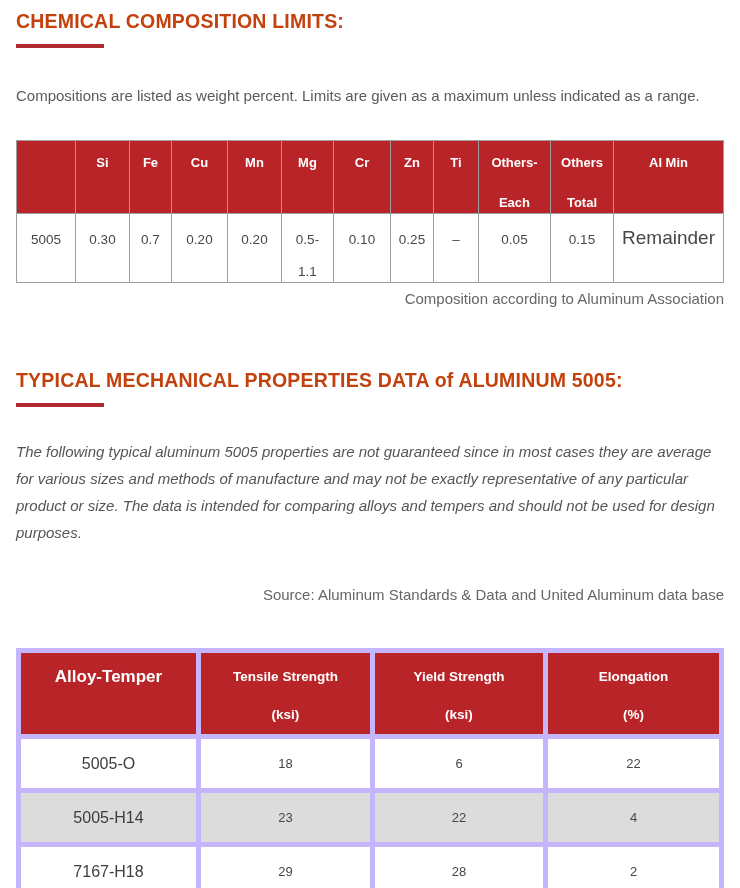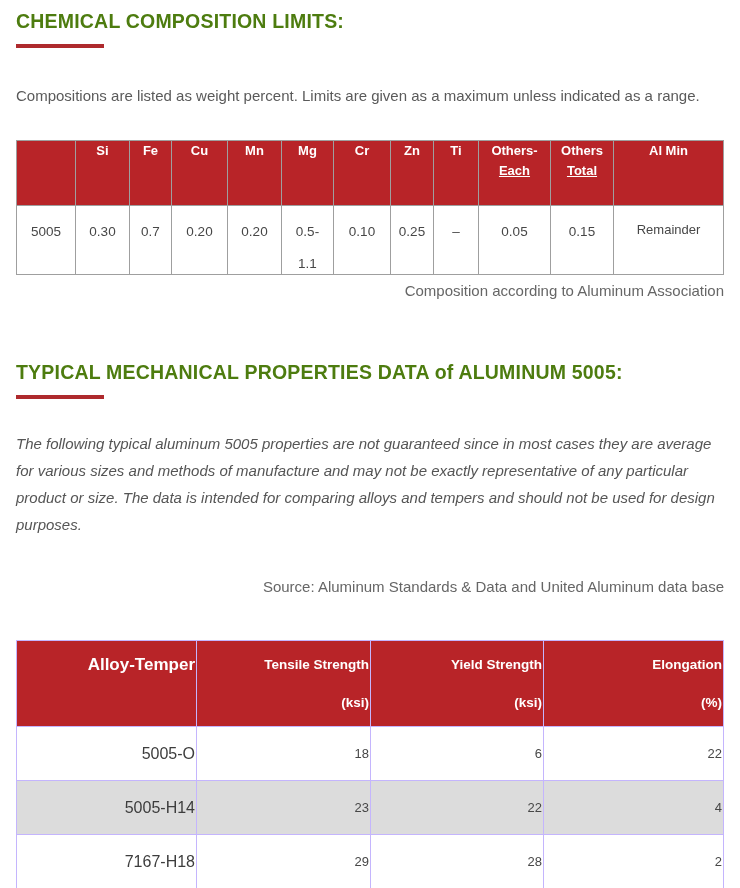--- a/index.html
+++ b/index.html
@@ -14,21 +14,21 @@
     width: 740px;
     min-height: 888px;
     padding: 10px 16px 14px 16px;
     background: #ffffff;
   }
   .section-title {
     margin: 0;
     font-size: 19.5px;
     line-height: 22px;
     font-weight: bold;
-    color: #4d7c0f;
+    color: #c2410c;
     letter-spacing: 0.2px;
   }
   .title-rule {
     width: 88px;
     height: 4px;
     background: #ae2a2d;
     margin-top: 12px;
   }
   .intro-text {
     margin: 32px 0 0 0;
@@ -68,40 +68,41 @@
     vertical-align: top;
     padding: 0 2px;
     overflow: hidden;
   }
   .comp-table th {
     background: #b82428;
     color: #ffffff;
     font-weight: bold;
     font-size: 13px;
     height: 65px;
+    padding-top: 12px;
     line-height: 20px;
   }
   .comp-table td {
     height: 57px;
     padding-top: 16px;
     font-size: 13.5px;
     color: #474747;
     line-height: 20px;
   }
-  .comp-table td.almin-cell { font-size: 13px; padding-top: 14px; }
+  .comp-table td.almin-cell { font-size: 19px; padding-top: 14px; }
   .cell-line { display: block; }
-  .comp-table th .cell-line + .cell-line { margin-top: 0; text-decoration: underline; }
+  .comp-table th .cell-line + .cell-line { margin-top: 20px; }
   .comp-table td .cell-line + .cell-line { margin-top: 12px; }
   .cell-line:empty { display: none; }
 
   
   .mech-table { margin-top: 45px; }
   .mech-table th, .mech-table td {
-    border: 1px solid #c4b5fd;
-    text-align: right;
+    border: 5px solid #c4b5fd;
+    text-align: center;
     overflow: hidden;
   }
   .mech-table th {
     background: #b82428;
     color: #ffffff;
     font-weight: bold;
     font-size: 13.5px;
     height: 86px;
     vertical-align: top;
     padding-top: 14px;

